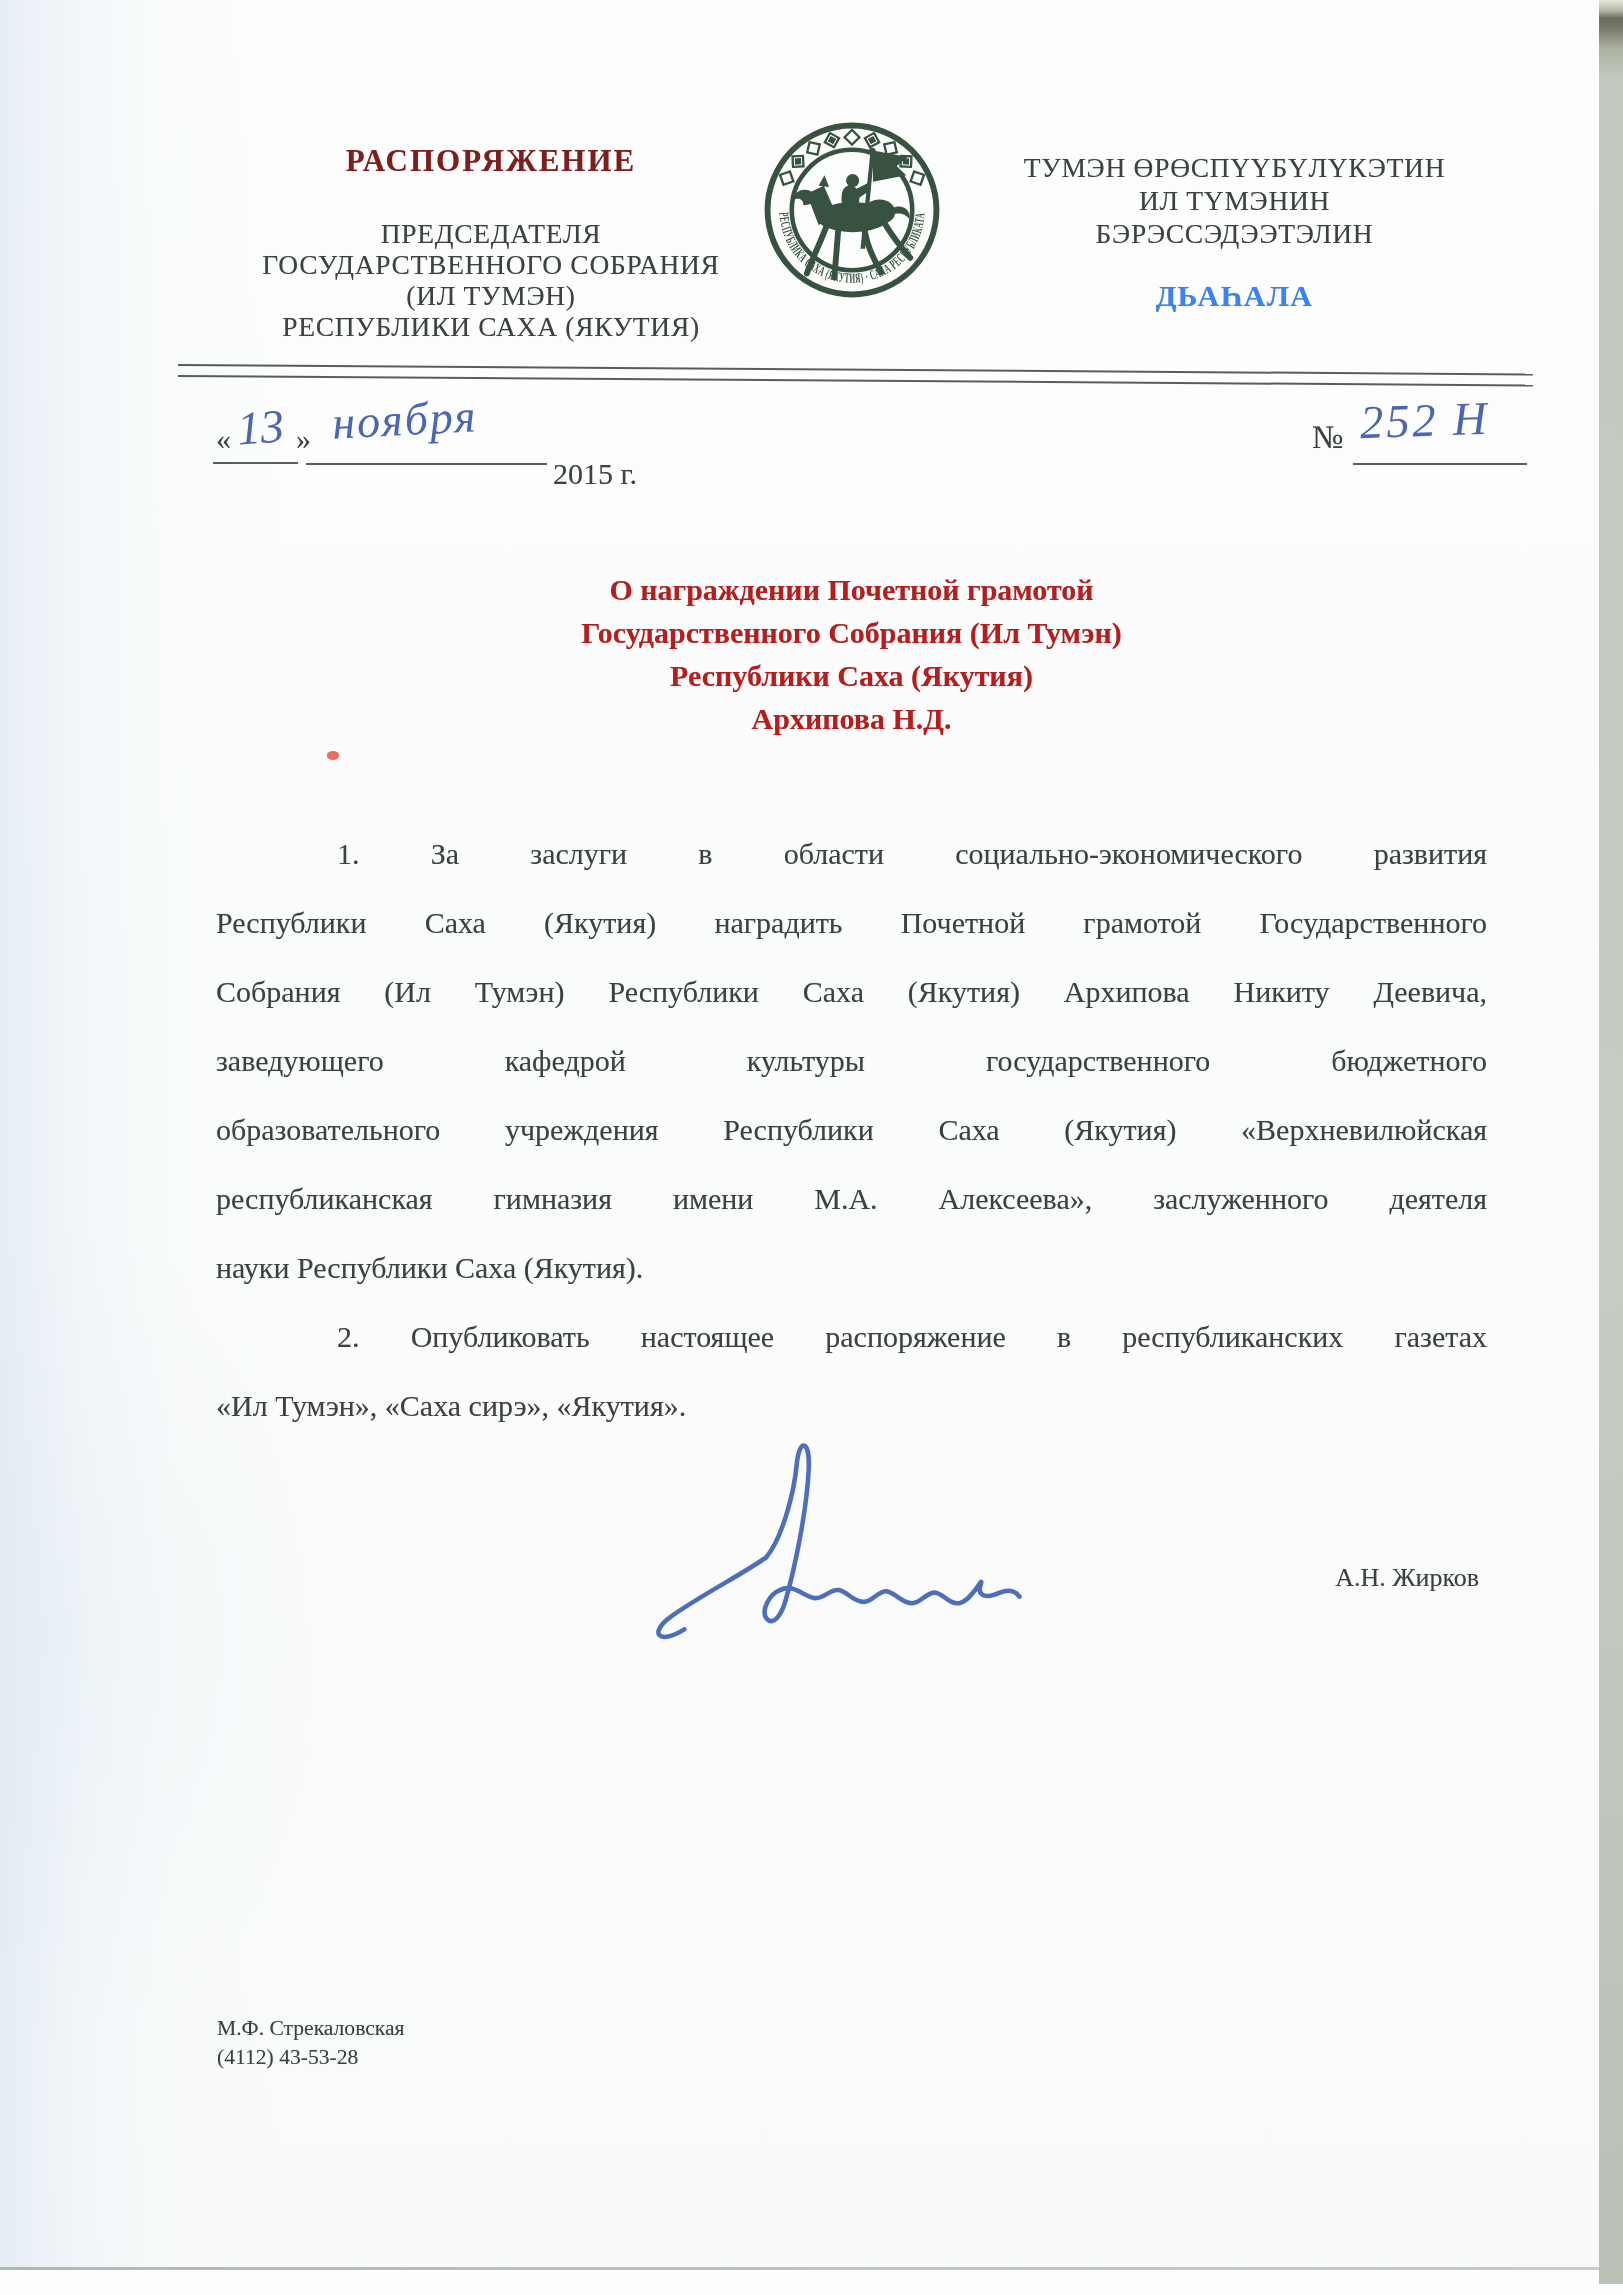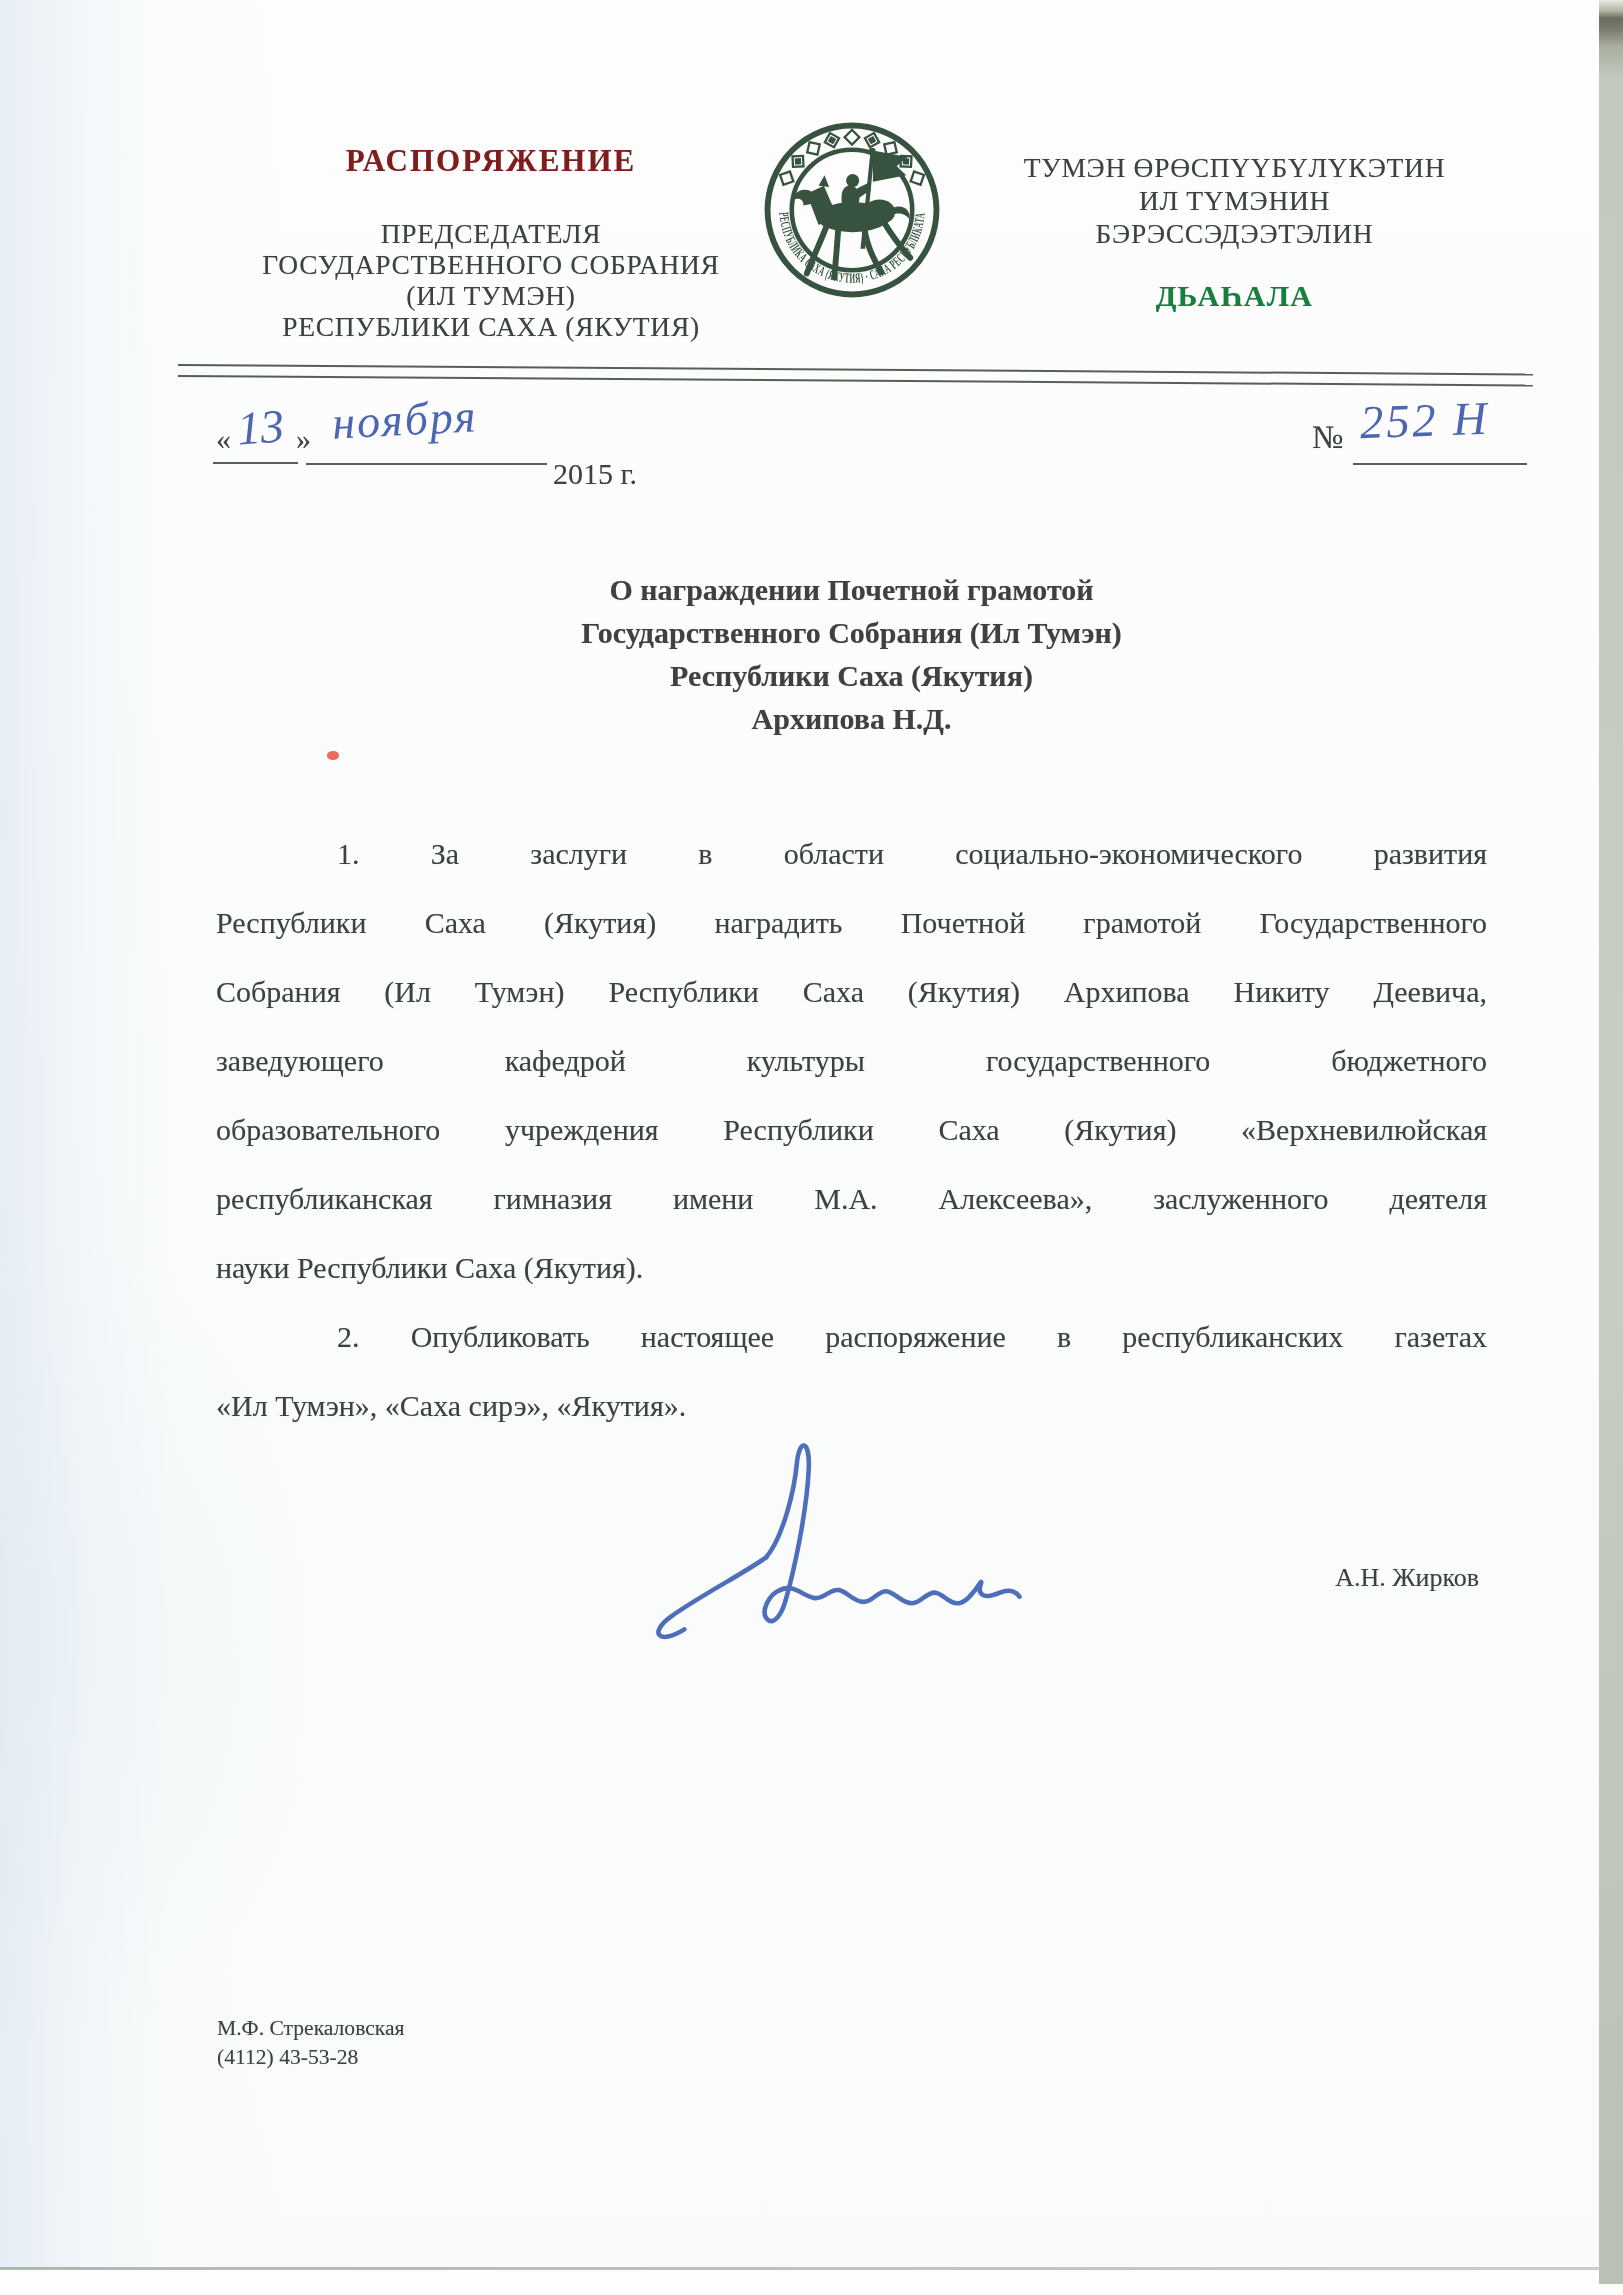--- a/index.html
+++ b/index.html
@@ -20,32 +20,32 @@
                #a9afa1 47px,#c3cabd 79px,#c7cec1 55%,#bac1b4 100%);}
   .txt{position:absolute;}
   .soft{text-shadow:0 0 0.7px rgba(58,67,60,.35);}
   
   .lh-left{left:216px;top:143px;width:550px;text-align:center;}
   .lh-left .doctype{font-size:31px;font-weight:bold;letter-spacing:2px;color:#7f1d1d;}
   .lh-left .org{margin-top:39px;font-size:27.5px;line-height:31px;letter-spacing:0.7px;}
   .lh-right{left:982px;top:151px;width:505px;text-align:center;}
   .lh-right .org{font-size:27.5px;line-height:33px;letter-spacing:0.7px;}
   .lh-right .doctype{position:absolute;left:0;top:128px;width:505px;text-align:center;
-      font-size:30px;font-weight:bold;letter-spacing:1.3px;color:#15803d;}
+      font-size:30px;font-weight:bold;letter-spacing:1.3px;color:#3b82f6;}
   .emblem{position:absolute;left:761px;top:119px;width:182px;height:182px;}
   .rule{position:absolute;left:178px;top:364px;width:1355px;height:8.5px;
       border-top:2.6px solid #3a433c;border-bottom:2.6px solid #3a433c;
       transform:rotate(0.4deg);transform-origin:left top;opacity:.85;}
   
   .pr{font-size:30px;}
   .hand{font-style:italic;color:#4c66b2;}
   .uline{position:absolute;height:2px;background:#3a433c;opacity:.85;}
   
   .title{left:216px;top:568px;width:1271px;text-align:center;font-weight:bold;
-      font-size:30px;line-height:43px;color:#404040;}
+      font-size:30px;line-height:43px;color:#b91c1c;}
   .reddot{position:absolute;left:327px;top:751px;width:12.4px;height:8.5px;border-radius:50%;
       background:#ee6a5c;filter:blur(0.7px);}
   
   .body{left:216px;top:819px;width:1271px;font-size:30px;}
   .bline{line-height:69px;text-align:justify;text-align-last:justify;white-space:normal;}
   .bline-left{line-height:69px;text-align:left;}
   .indent{padding-left:121px;}
   .sig{position:absolute;left:645px;top:1433px;width:406px;height:216px;}
   .signer{left:1178px;top:1563px;width:301px;text-align:right;font-size:26px;font-family:Liberation Serif, serif;}
   .footer{left:217px;top:2014px;font-size:21.6px;line-height:29.4px;}

